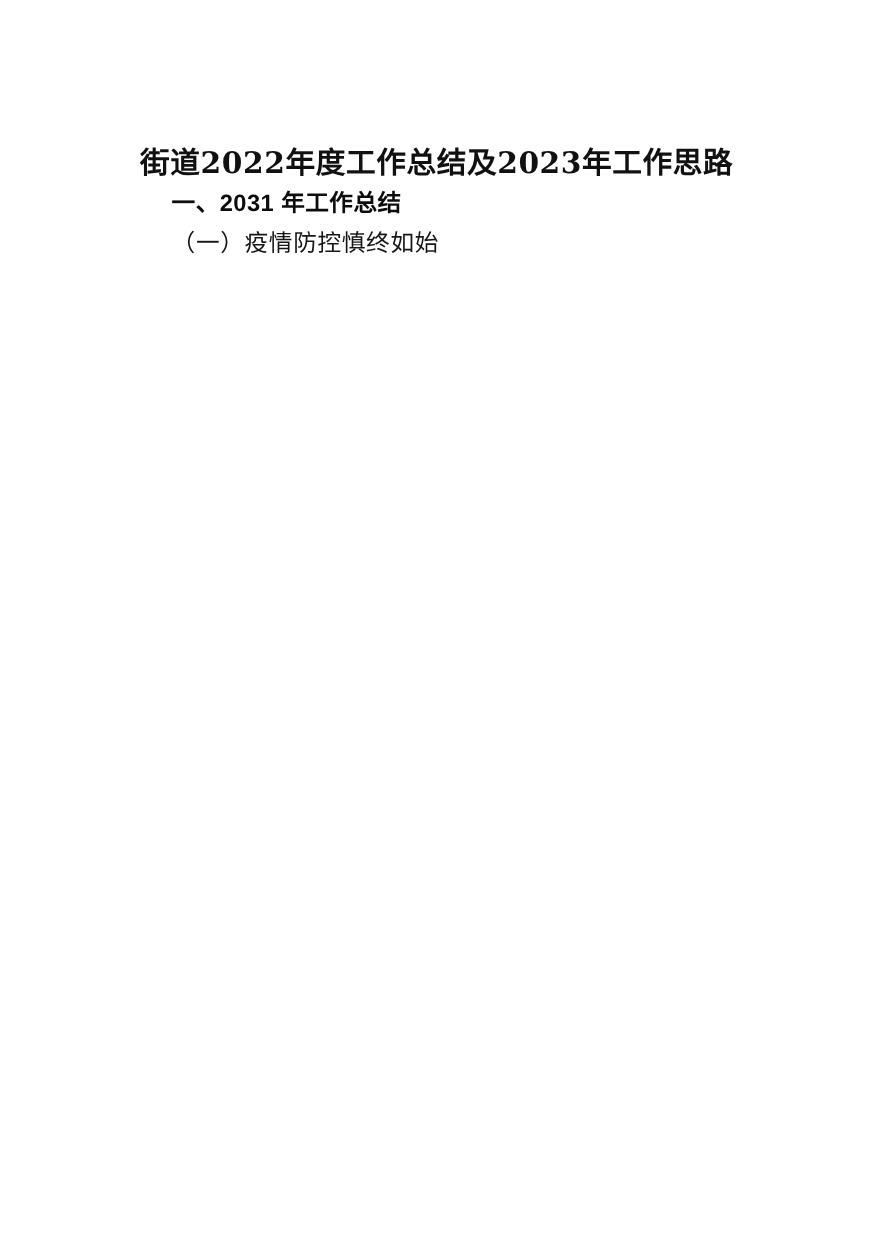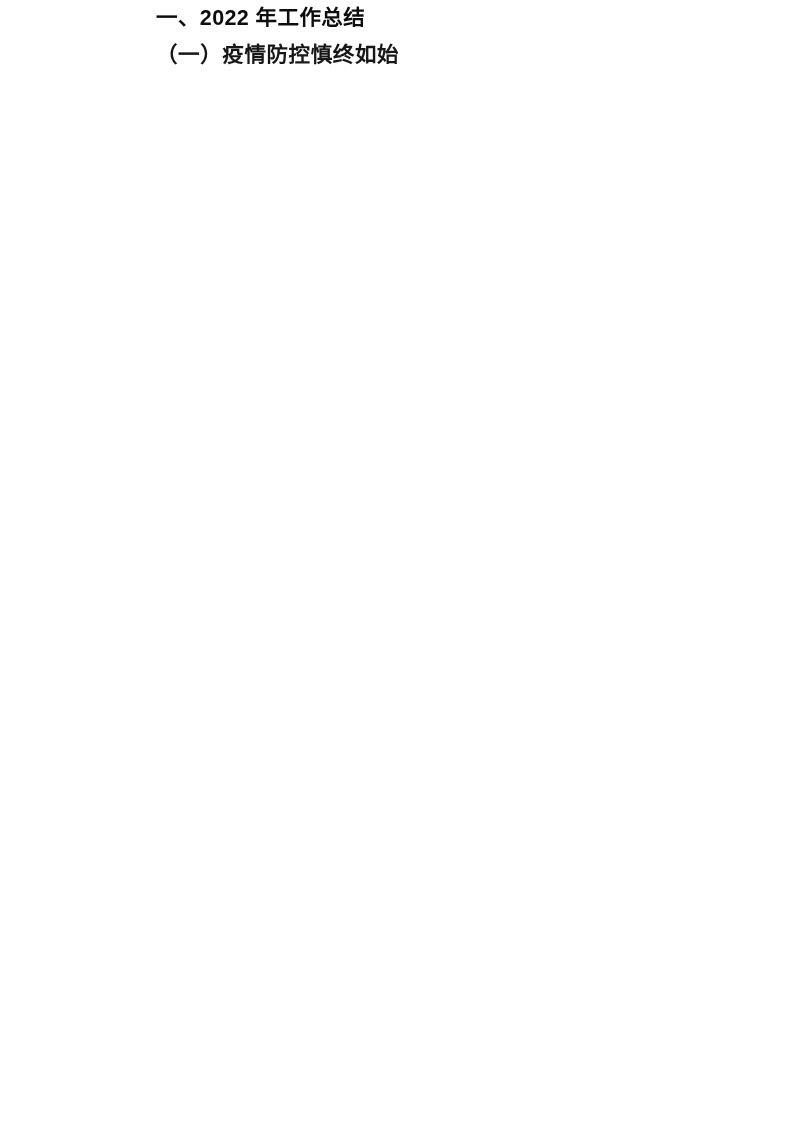--- a/index.html
+++ b/index.html
@@ -67,35 +67,36 @@
     color: #0d0d0d;
     margin: 0;
     text-indent: 2em;
     letter-spacing: 0.4px;
   }
 
   
   .h2-cn {
     font-family: "DejaVu Serif", "Liberation Serif", serif;
     font-size: 21.5px;
-    font-weight: 700;
+    font-weight: 400;
     line-height: 36.8px;
     color: #171717;
     margin: 0;
     text-indent: 2em;
     letter-spacing: 0.6px;
   }
 </style>
 </head>
 <body>
 
 <div class="page">
   <div class="content">
 
+    <h1 class="doc-title">街道2022年度工作总结及2023年工作思路</h1>
 
 
-    <h2 class="h1-cn">一、2022 年工作总结</h2>
+    <h2 class="h1-cn">一、2031 年工作总结</h2>
 
     <h3 class="h2-cn">（一）疫情防控慎终如始</h3>
 
 
   </div>
 </div>
 
 </body></html>

